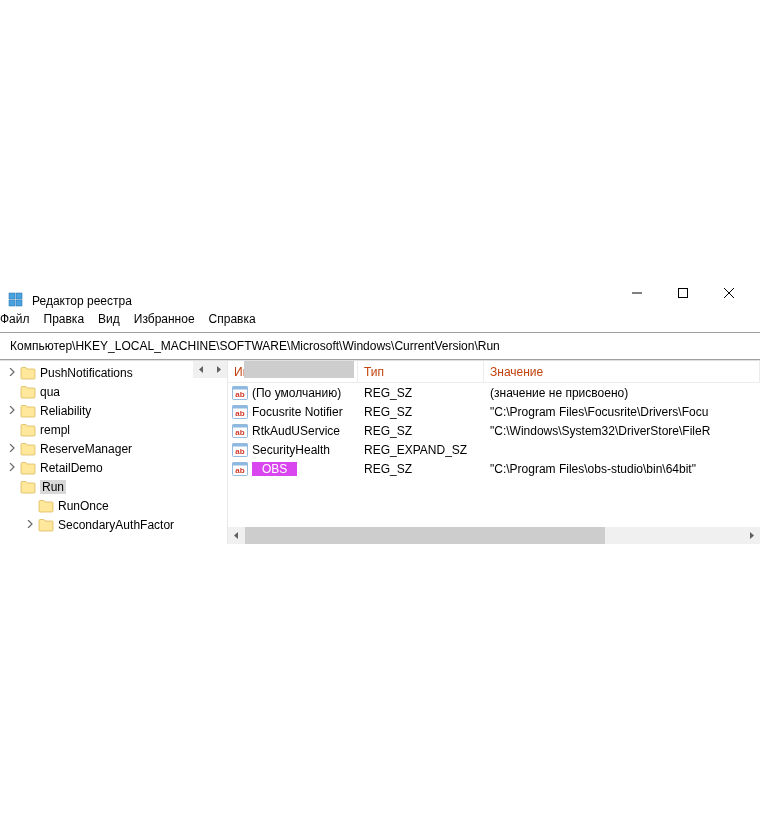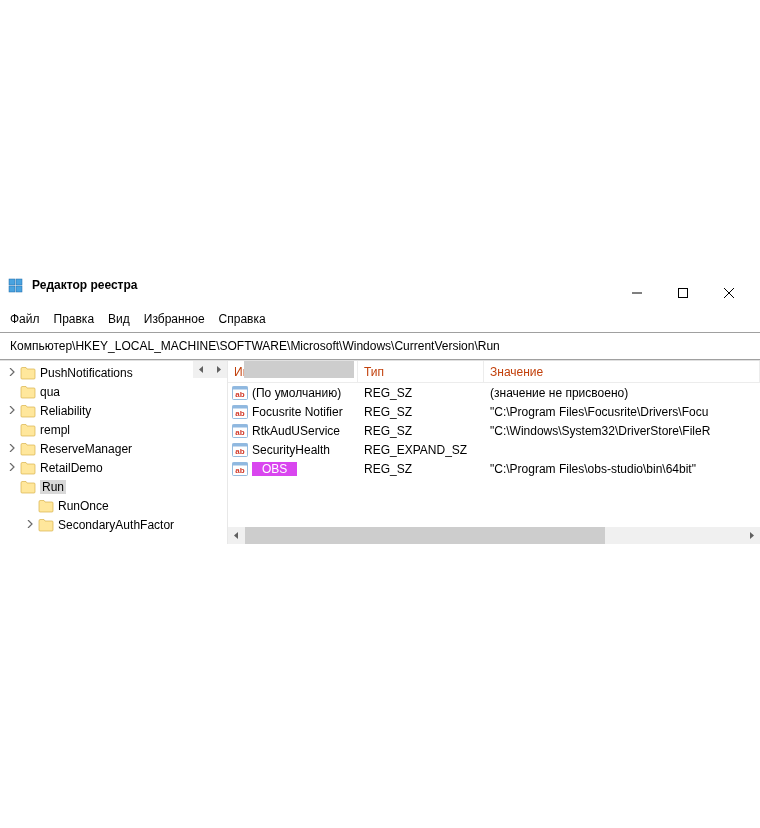--- a/index.html
+++ b/index.html
@@ -9,41 +9,40 @@
     background: #fff;
     color: #000;
     width: 760px;
     height: 828px;
     overflow: hidden;
   }
   .spacer-top { height: 278px; }
   .window { border-top: none; }
   .titlebar {
     display: flex;
-    align-items: flex-start;
+    align-items: flex-end;
     height: 30px;
     padding: 0 8px;
-    font-weight: bold;
   }
   .titlebar .app-icon {
     width: 16px; height: 16px;
     margin-right: 8px;
   }
   .titlebar .title { flex: 1; font-size: 12px; }
   .win-controls { display: flex; gap: 0; }
   .win-btn {
     width: 46px; height: 30px;
     display: flex; align-items: center; justify-content: center;
     font-family: "Segoe UI Symbol", sans-serif;
   }
   .win-btn svg { display: block; }
   .menubar {
     display: flex;
     gap: 14px;
-    padding: 4px 10px 6px 10px;
+    padding: 4px 10px 6px 0;
     font-size: 12px;
   }
   .menubar span { cursor: default; }
   .hr { height: 1px; background: #a0a0a0; margin: 0 0 2px 0; }
   .addressbar {
     padding: 4px 10px 6px 10px;
     font-size: 12px;
     white-space: nowrap;
     overflow: hidden;
   }

